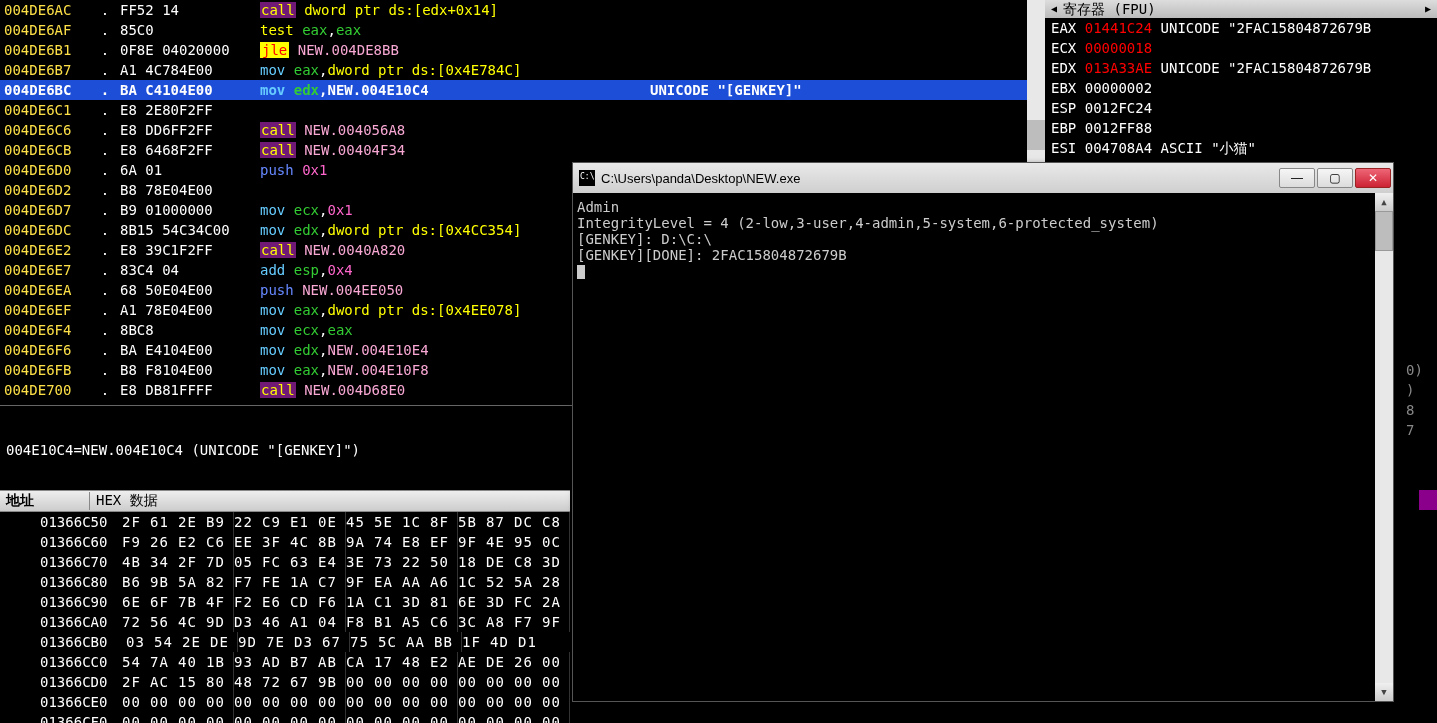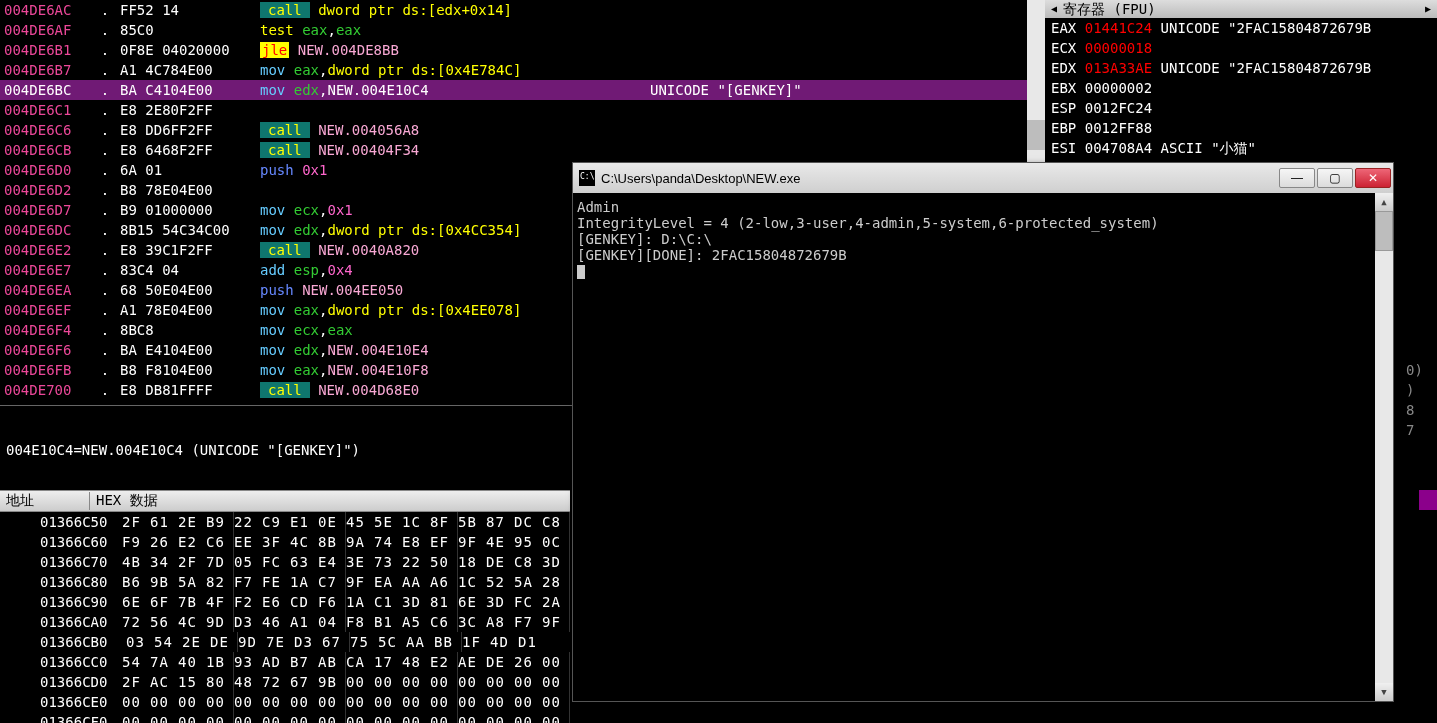--- a/index.html
+++ b/index.html
@@ -21,27 +21,27 @@
   height: 405px;
   background: #000;
   border-right: 1px solid #666;
 }
 .disasm-row {
   display: flex;
   height: 20px;
   line-height: 20px;
   white-space: pre;
 }
-.disasm-row.hl { background: #701a75; }
-.addr-col { width: 90px; padding-left: 4px; color: #ec4899; }
+.disasm-row.hl { background: #1d4ed8; font-weight: bold; }
+.addr-col { width: 90px; padding-left: 4px; color: #fde047; }
 .flag-col { width: 30px; text-align: center; color: #fff; }
 .bytes-col { width: 140px; color: #fff; }
 .inst-col { flex: 0 0 380px; }
 .cmt-col { flex: 1; color: #fff; padding-left: 10px; }
-.op-call { background: #0f766e; color: #ffff00; padding: 0 8px; }
+.op-call { background: #701a75; color: #ffff00; padding: 0 1px; }
 .op-test { color: #ffff00; }
 .op-jle { background: #ffff00; color: #ff0000; padding: 0 2px; }
 .op-mov { color: #66ccff; }
 .op-push { color: #6688ff; }
 .op-add { color: #66ccff; }
 .t-reg { color: #33cc33; }
 .t-num { color: #ff66cc; }
 .t-mem { color: #ffff00; }
 .t-name { color: #f9a8d4; }
 .hl .addr-col, .hl .flag-col, .hl .bytes-col, .hl .t-name { color: #fff; }
@@ -62,21 +62,21 @@
   left: 0;
   width: 570px;
   height: 22px;
   background: linear-gradient(#eee,#ccc);
   color: #000;
   display: flex;
   align-items: center;
   border-top: 1px solid #888;
   border-bottom: 1px solid #888;
 }
-.dump-header .col1 { width: 90px; padding-left: 6px; border-right: 1px solid #888; }
+.dump-header .col1 { width: 90px; padding-left: 6px; border-right: 1px solid #888; font-weight: bold; }
 .dump-header .col2 { flex: 1; padding-left: 6px; }
 .dump-pane {
   position: absolute;
   top: 512px;
   left: 0;
   width: 570px;
   bottom: 0;
   background: #000;
   overflow: hidden;
 }

